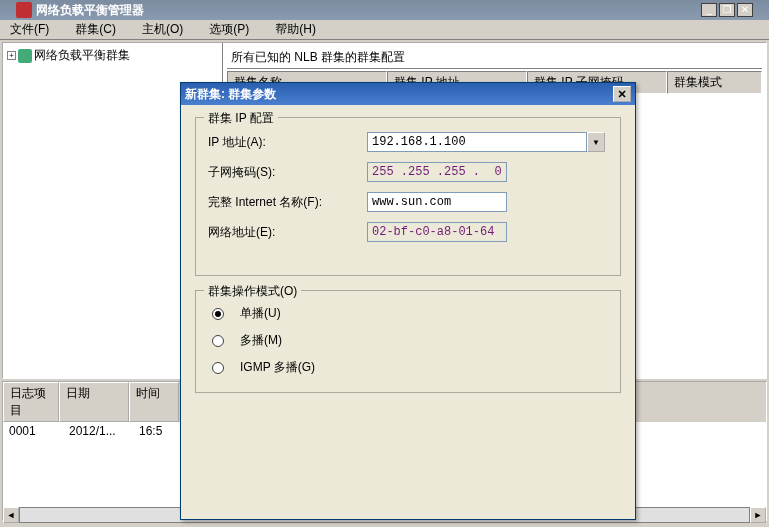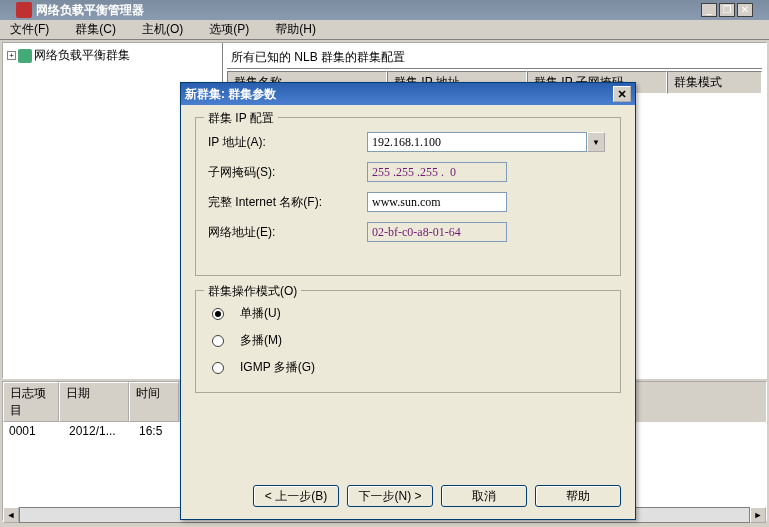--- a/index.html
+++ b/index.html
@@ -44,21 +44,21 @@
 .dialog { position: absolute; left: 180px; top: 82px; width: 456px; height: 438px; background: #ece9d8; border: 1px solid #003c74; box-shadow: 2px 2px 4px rgba(0,0,0,.3); }
 .dlg-titlebar { height: 22px; background: linear-gradient(#2a5fb0, #4a7fd0); color: #fff; display: flex; align-items: center; padding: 0 4px; font-weight: bold; }
 .dlg-titlebar .dlg-close { margin-left: auto; width: 18px; height: 16px; background: #d4d0c8; border: 1px outset #fff; color: #000; display: flex; align-items: center; justify-content: center; font-size: 11px; }
 .dlg-body { padding: 12px 14px; }
 
 .groupbox { border: 1px solid #aca899; margin-bottom: 14px; padding: 14px 12px 16px; position: relative; }
 .groupbox .legend { position: absolute; top: -8px; left: 8px; background: #ece9d8; padding: 0 4px; }
 
 .form-row { display: flex; align-items: center; margin-bottom: 10px; gap: 19px; }
 .form-label { width: 140px; }
-.txt-input { height: 20px; border: 1px solid #7f9db9; background: #fff; padding: 0 4px; width: 140px; font-family: Liberation Serif, serif; }
+.txt-input { height: 20px; border: 1px solid #7f9db9; background: #fff; padding: 0 4px; width: 140px; font-family: Liberation Mono, monospace; }
 .txt-input.ro { background: #ece9d8; color: #701a75; }
 .combo { display: flex; width: 238px; }
 .combo .txt-input { flex: 1; width: auto; }
 .combo-btn { width: 18px; height: 20px; background: #d4d0c8; border: 1px outset #fff; display: flex; align-items: center; justify-content: center; font-size: 8px; }
 
 .radio-row { display: flex; align-items: center; gap: 16px; margin-bottom: 10px; padding-left: 4px; }
 .radio { width: 12px; height: 12px; border: 1px solid #404040; border-radius: 50%; background: #fff; display: inline-flex; align-items: center; justify-content: center; }
 .radio.checked::after { content: ""; width: 6px; height: 6px; background: #000; border-radius: 50%; }
 
 .dlg-buttons { position: absolute; bottom: 12px; right: 14px; display: flex; gap: 8px; }
@@ -168,19 +168,13 @@
         <span class="radio"></span>
         <span>多播(M)</span>
       </div>
       <div class="radio-row" style="margin-bottom:0">
         <span class="radio"></span>
         <span>IGMP 多播(G)</span>
       </div>
     </div>
   </div>
 
-  <div class="dlg-buttons">
-    <div class="btn">&lt; 上一步(B)</div>
-    <div class="btn">下一步(N) &gt;</div>
-    <div class="btn">取消</div>
-    <div class="btn">帮助</div>
-  </div>
 </div>
 
 </body></html>

